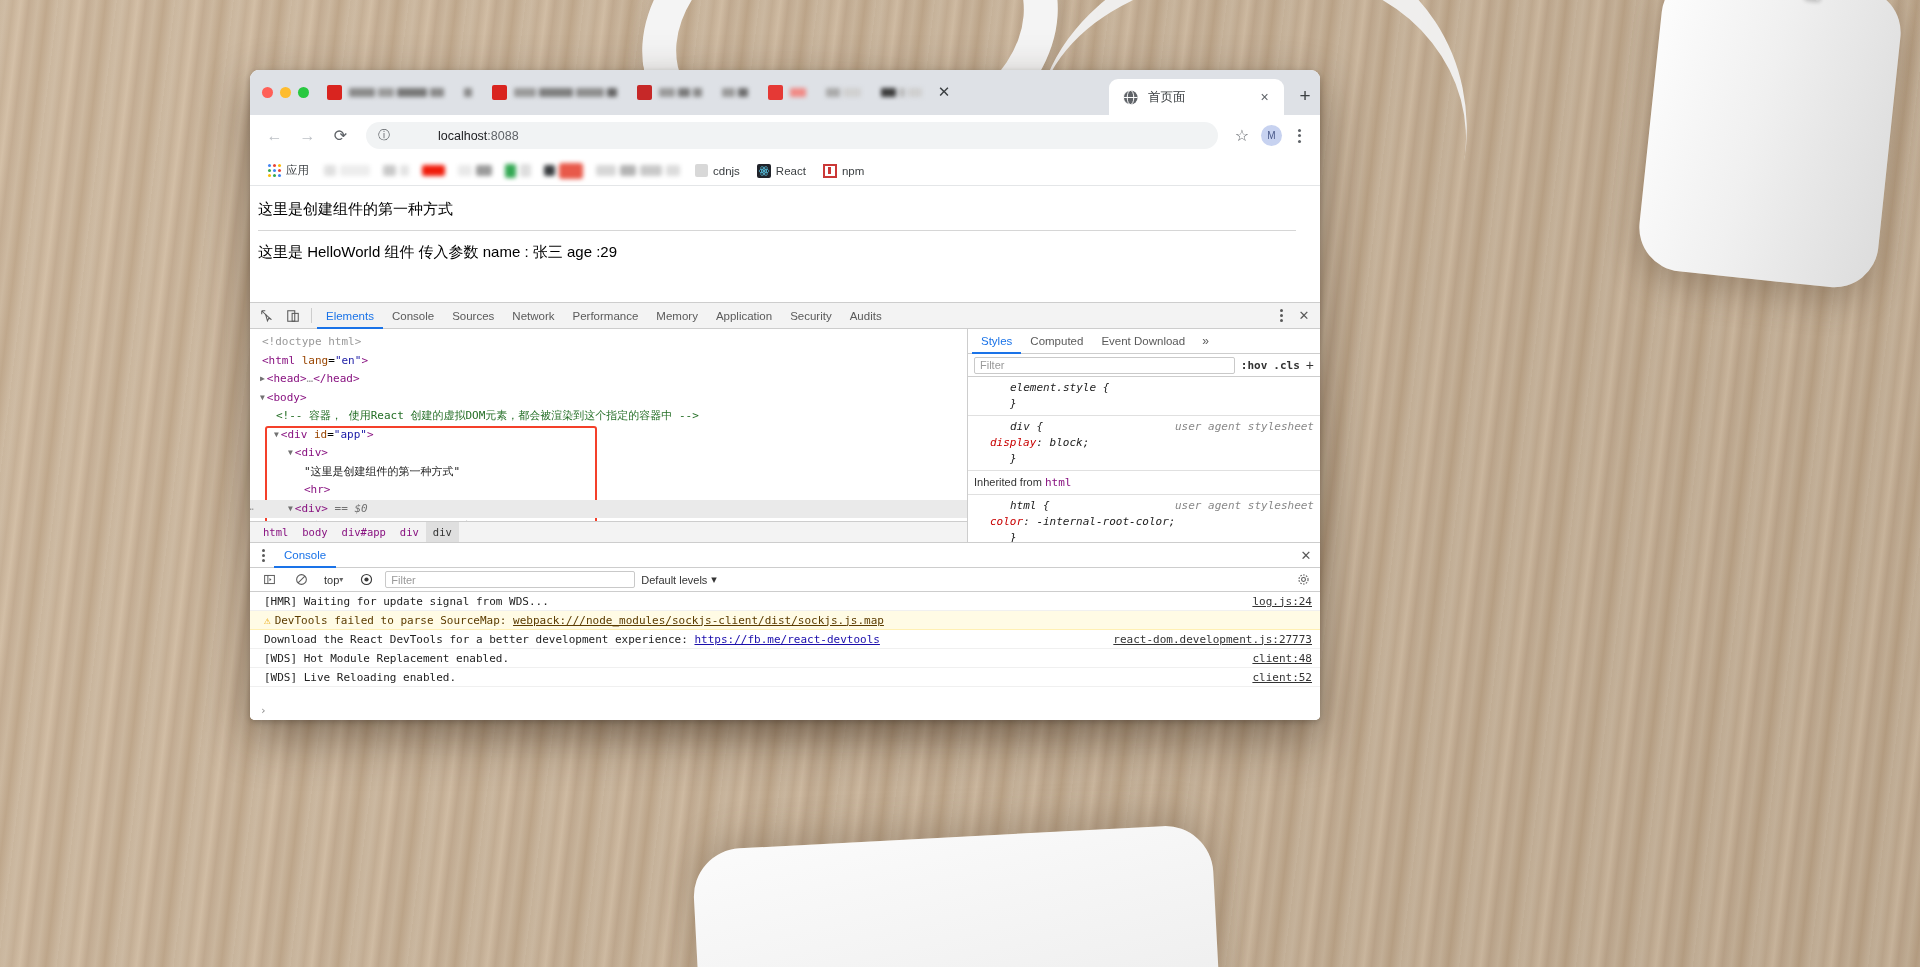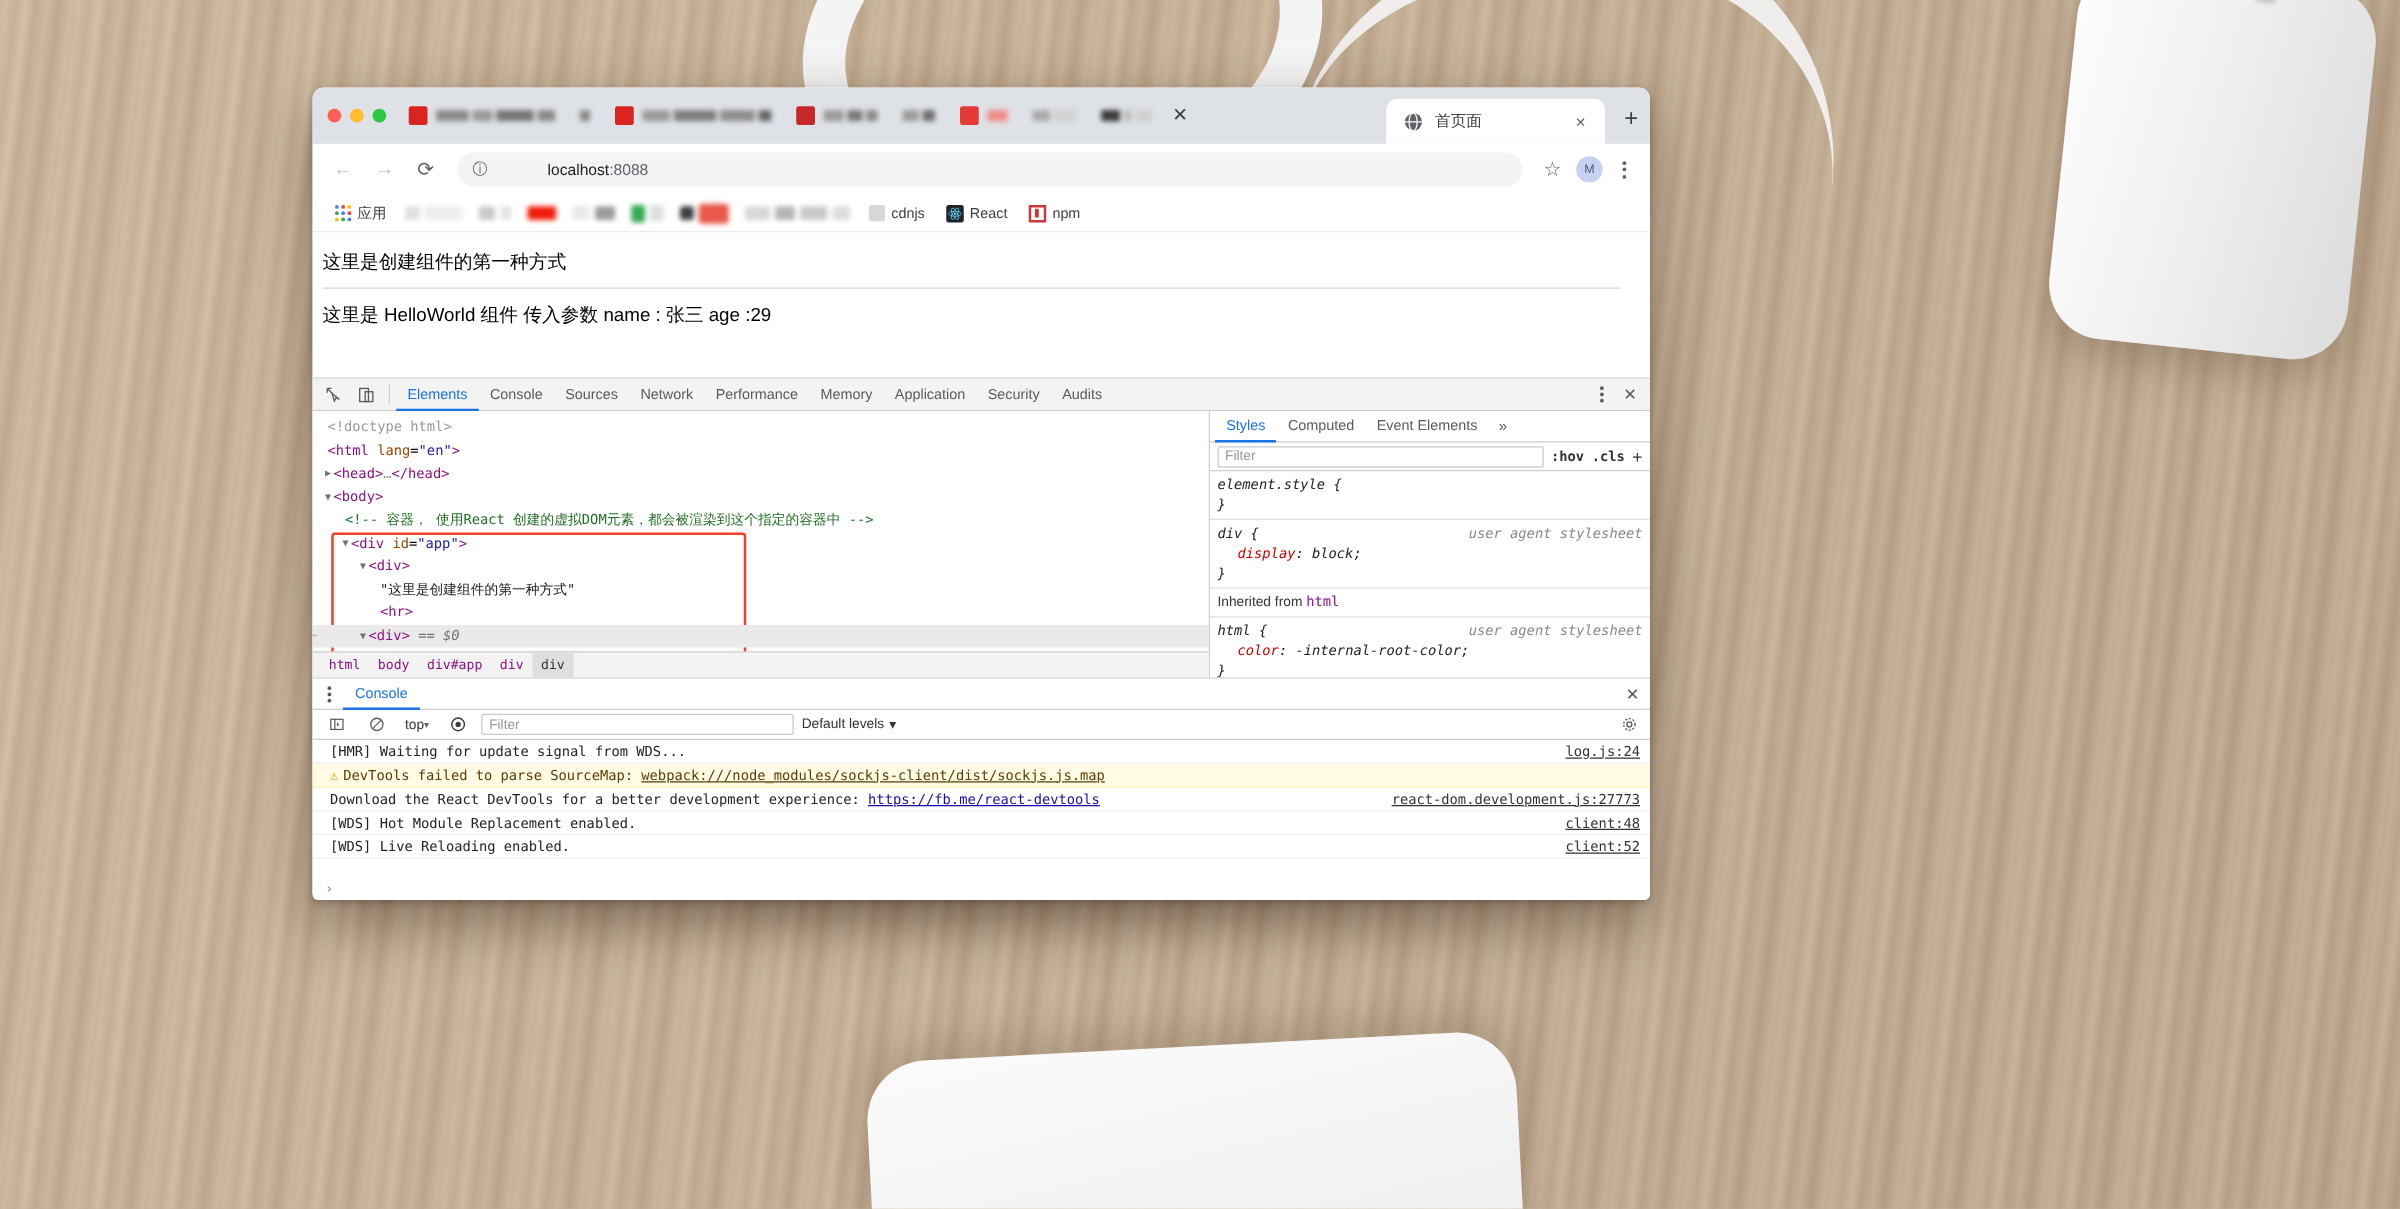--- a/index.html
+++ b/index.html
@@ -221,21 +221,21 @@
     font-family: "Liberation Sans", sans-serif;
   }
   .sp-hov { font-size: 11px; color: #333; font-weight: bold; font-family: "DejaVu Sans Mono", monospace; }
   .sp-plus { font-size: 14px; color: #333; }
   .sp-content {
     flex: 1; overflow: hidden; font-family: "DejaVu Sans Mono", monospace;
     font-size: 11px; line-height: 16px;
   }
   .rule { padding: 3px 6px; border-bottom: 1px solid #e0e0e0; position: relative; }
   .rule .origin { position: absolute; right: 6px; top: 3px; color: #888; font-style: italic; }
-  .sel { color: #222; font-style: italic; }
+  .sel { color: #222; font-style: italic; margin-left: 36px; }
   .prop-k { color: #c80000; font-style: italic; padding-left: 16px; }
   .prop-v { color: #222; font-style: italic; }
   .inherited {
     padding: 3px 6px; background: #fff; border-bottom: 1px solid #e0e0e0;
     font-family: "Liberation Sans", sans-serif; font-size: 11px; color: #333;
   }
   .inherited .h { color: #881280; font-family: "DejaVu Sans Mono", monospace; }
 
   
   .drawer {
@@ -255,21 +255,21 @@
   }
   .c-ctx {
     display: flex; align-items: center; font-size: 11px; color: #333;
     padding: 0 4px;
   }
   .c-ctx .caret { font-size: 8px; color: #666; }
   .c-filter {
     flex: 1; height: 17px; border: 1px solid #c9c9c9; border-radius: 2px;
     font-size: 11px; color: #999; display: flex; align-items: center; padding: 0 5px; max-width: 250px;
   }
-  .c-levels { font-size: 11px; color: #333; display: flex; align-items: flex-start; gap: 4px; }
+  .c-levels { font-size: 11px; color: #333; display: flex; align-items: center; gap: 4px; }
   .c-gear { margin-left: auto; width: 22px; display: flex; align-items: center; justify-content: center; color: #5a5a5a; }
   .c-logs { flex: 1; overflow: hidden; font-family: "DejaVu Sans Mono", monospace; font-size: 11px; }
   .logrow {
     display: flex; align-items: baseline; justify-content: space-between;
     padding: 2.5px 8px 2.5px 14px; border-bottom: 1px solid #f0f0f0; gap: 12px;
   }
   .logrow.warn { background: #fffbe5; border-bottom-color: #fff0b3; }
   .logrow .msg { color: #222; white-space: nowrap; overflow: hidden; }
   .logrow.warn .msg { color: #5c3c00; }
   .logrow .msg.bold { font-weight: normal; }
@@ -557,21 +557,21 @@
           <span class="crumb">div#app</span>
           <span class="crumb">div</span>
           <span class="crumb active">div</span>
         </div>
       </div>
 
       <div class="styles-pane">
         <div class="sp-tabbar">
           <div class="sp-tab active">Styles</div>
           <div class="sp-tab">Computed</div>
-          <div class="sp-tab">Event Elements</div>
+          <div class="sp-tab">Event Download</div>
           <div class="sp-more">»</div>
         </div>
         <div class="sp-filterbar">
           <div class="sp-filter">Filter</div>
           <span class="sp-hov">:hov</span>
           <span class="sp-hov">.cls</span>
           <span class="sp-plus">+</span>
         </div>
         <div class="sp-content">
           <div class="rule">

